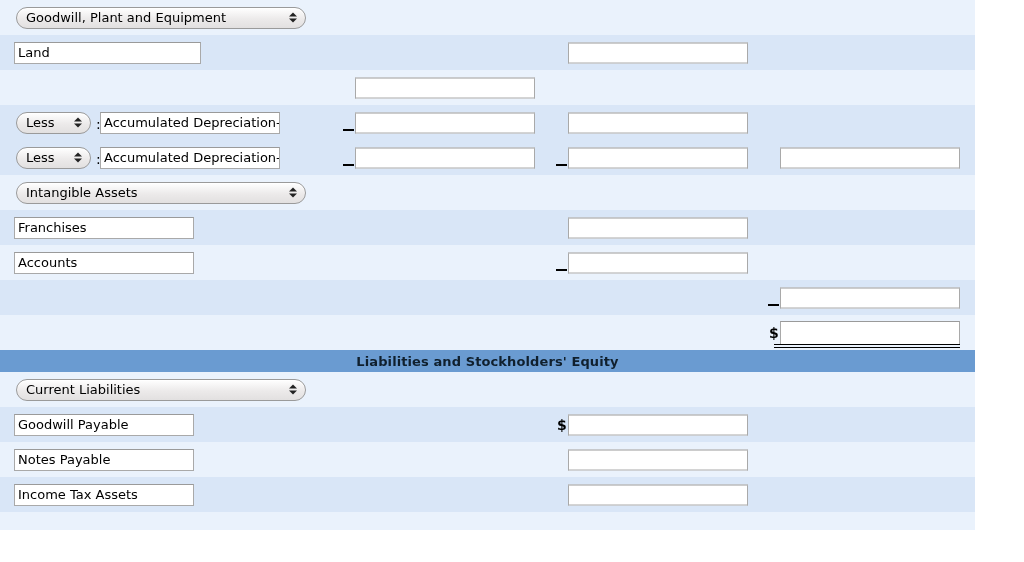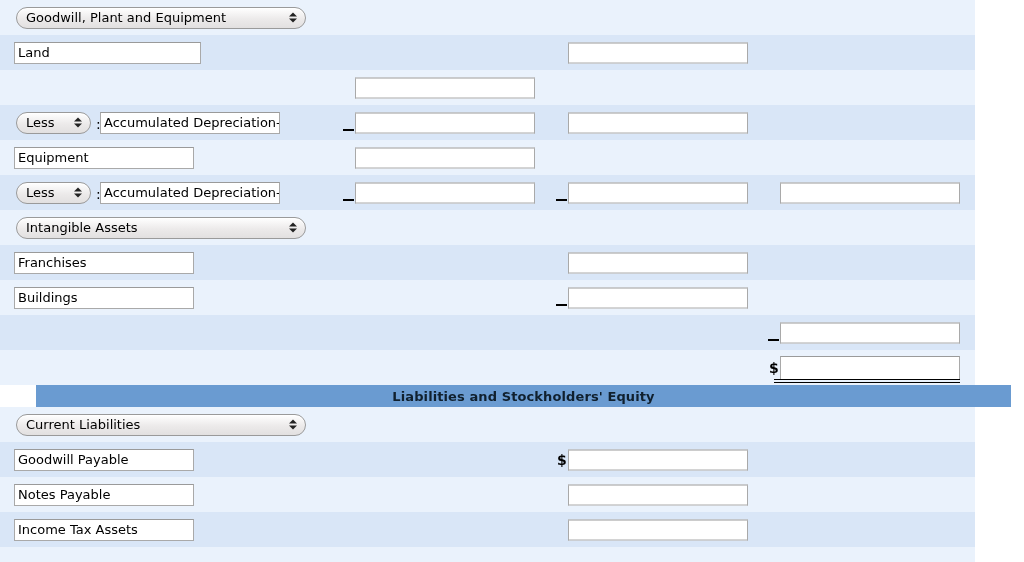--- a/index.html
+++ b/index.html
@@ -34,21 +34,20 @@
   
   .band{
     position:relative;
     width:975px;
     height:22px;
     background:#6a9bd1;
     display:flex;
     align-items:center;
     justify-content:center;
     box-sizing:border-box;
-    margin-left:36px;
   }
   .band-text{
     font-weight:bold;
     font-size:13px;
     color:#10202e;
     letter-spacing:0.1px;
   }
 
   
   .sel{
@@ -176,24 +175,20 @@
             <i class="up"></i>
             <i class="dn"></i>
           </span>
         </div>
         <span class="colon" style="left: 96px;">:</span>
         <div class="inp label-inp" style="left: 100px; width: 180px;">Accumulated Depreciation-</div>
         <span class="tick" style="left: 343px; top: 24px;"></span>
         <div class="inp" style="left: 355px; width: 180px;"></div>
         <div class="inp" style="left: 568px; width: 180px;"></div>
       </div>
-      <div class="row light">
-        <div class="inp label-inp" style="left: 14px; width: 180px;">Equipment</div>
-        <div class="inp" style="left: 355px; width: 180px;"></div>
-      </div>
       <div class="row dark">
         <div class="sel" style="left: 16px; width: 75px;">
           <span>Less</span>
           <span class="arrows">
             <i class="up"></i>
             <i class="dn"></i>
           </span>
         </div>
         <span class="colon" style="left: 96px;">:</span>
         <div class="inp label-inp" style="left: 100px; width: 180px;">Accumulated Depreciation-</div>
@@ -210,21 +205,21 @@
             <i class="up"></i>
             <i class="dn"></i>
           </span>
         </div>
       </div>
       <div class="row dark">
         <div class="inp label-inp" style="left: 14px; width: 180px;">Franchises</div>
         <div class="inp" style="left: 568px; width: 180px;"></div>
       </div>
       <div class="row light">
-        <div class="inp label-inp" style="left: 14px; width: 180px;">Buildings</div>
+        <div class="inp label-inp" style="left: 14px; width: 180px;">Accounts</div>
         <span class="tick" style="left: 556px; top: 24px;"></span>
         <div class="inp" style="left: 568px; width: 180px;"></div>
       </div>
       <div class="row dark">
         <span class="tick" style="left: 768px; top: 24px;"></span>
         <div class="inp" style="left: 780px; width: 180px;"></div>
       </div>
       <div class="row light">
         <span class="dollar" style="left: 769px;">$</span>
         <div class="inp tall" style="left: 780px; width: 180px;"></div>

